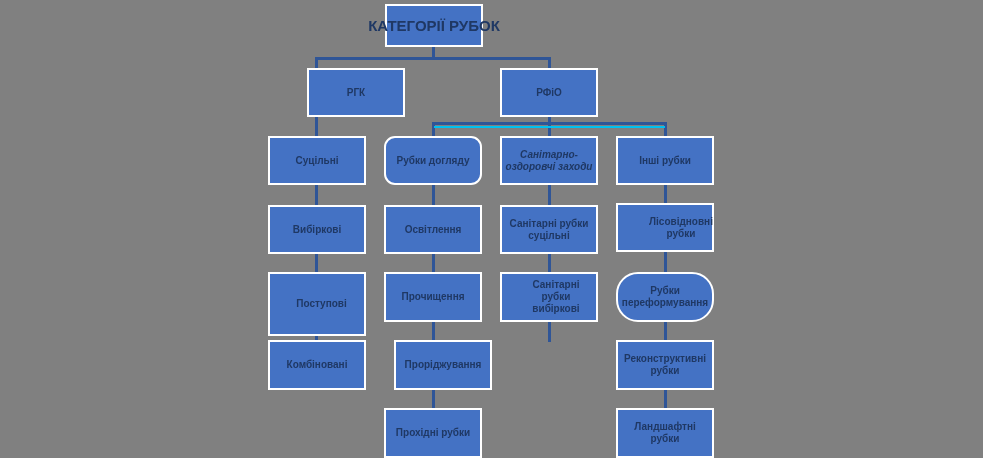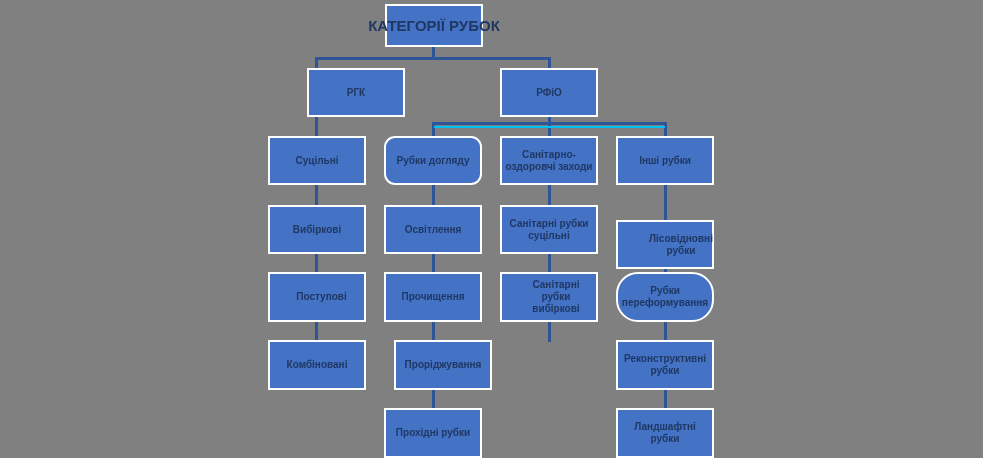--- a/index.html
+++ b/index.html
@@ -63,32 +63,32 @@
   <div class="conn" style="left:548px;top:185px;width:3px;height:157px;"></div>
   <div class="conn" style="left:664px;top:185px;width:3px;height:225px;"></div>
 
   <div class="node node-root" style="left:385px;top:4px;height:43px;">КАТЕГОРІЇ РУБОК</div>
 
   <div class="node" style="left:268px;top:68px;margin-left:39px;">РГК</div>
   <div class="node" style="left:500px;top:68px;">РФіО</div>
 
   <div class="node" style="left:268px;top:136px;">Суцільні</div>
   <div class="node" style="left:268px;top:205px;">Вибіркові</div>
-  <div class="node" style="left:268px;top:272px;height:50px;padding-left:11px;">Поступові</div>
+  <div class="node" style="left:268px;top:272px;height:64px;padding-left:11px;">Поступові</div>
   <div class="node" style="left:268px;top:340px;height:50px;">Комбіновані</div>
 
   <div class="node" style="left:384px;top:136px;border-radius:11px;">Рубки догляду</div>
   <div class="node" style="left:384px;top:205px;">Освітлення</div>
   <div class="node" style="left:384px;top:272px;height:50px;">Прочищення</div>
   <div class="node" style="left:384px;top:340px;height:50px;margin-left:10px;">Проріджування</div>
   <div class="node" style="left:384px;top:408px;height:50px;">Прохідні рубки</div>
 
-  <div class="node" style="left:500px;top:136px;">Санітарно-оздоровчі заходи</div>
+  <div class="node" style="left:500px;top:136px;font-style:italic;">Санітарно-оздоровчі заходи</div>
   <div class="node" style="left:500px;top:205px;">Санітарні рубки суцільні</div>
   <div class="node" style="left:500px;top:272px;height:50px;padding-left:16px;">Санітарні рубки вибіркові</div>
 
   <div class="node" style="left:616px;top:136px;">Інші рубки</div>
-  <div class="node" style="left:616px;top:220px;padding-left:34px;">Лісовідновні рубки</div>
+  <div class="node" style="left:616px;top:203px;padding-left:34px;">Лісовідновні рубки</div>
   <div class="node" style="left:616px;top:272px;height:50px;border-radius:22px;">Рубки переформування</div>
   <div class="node" style="left:616px;top:340px;height:50px;">Реконструктивні рубки</div>
   <div class="node" style="left:616px;top:408px;height:50px;">Ландшафтні рубки</div>
 
 </div>
 
 </body></html>

